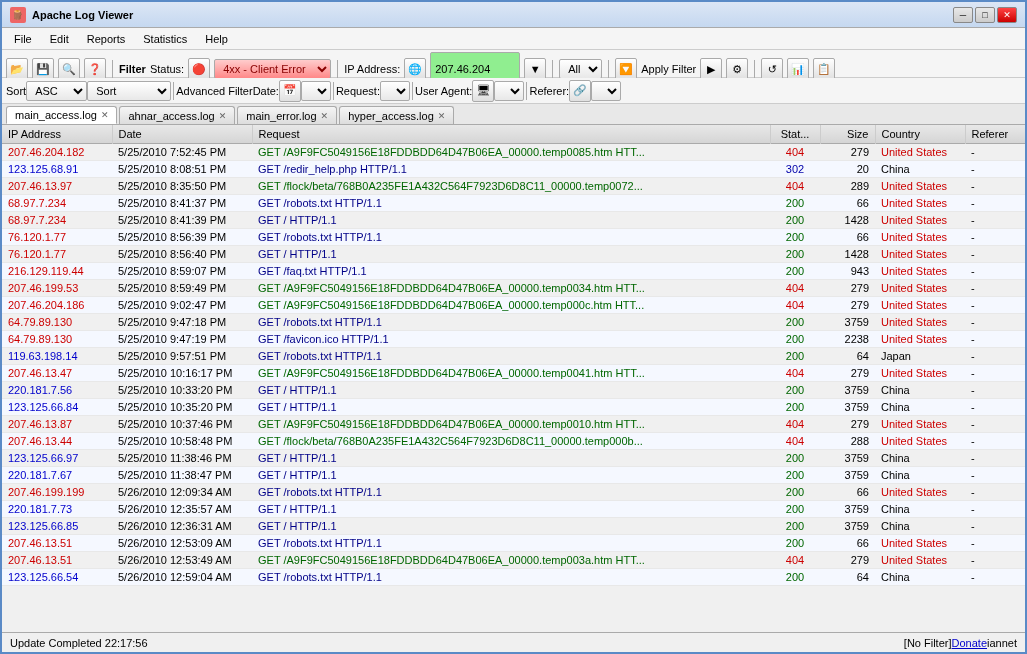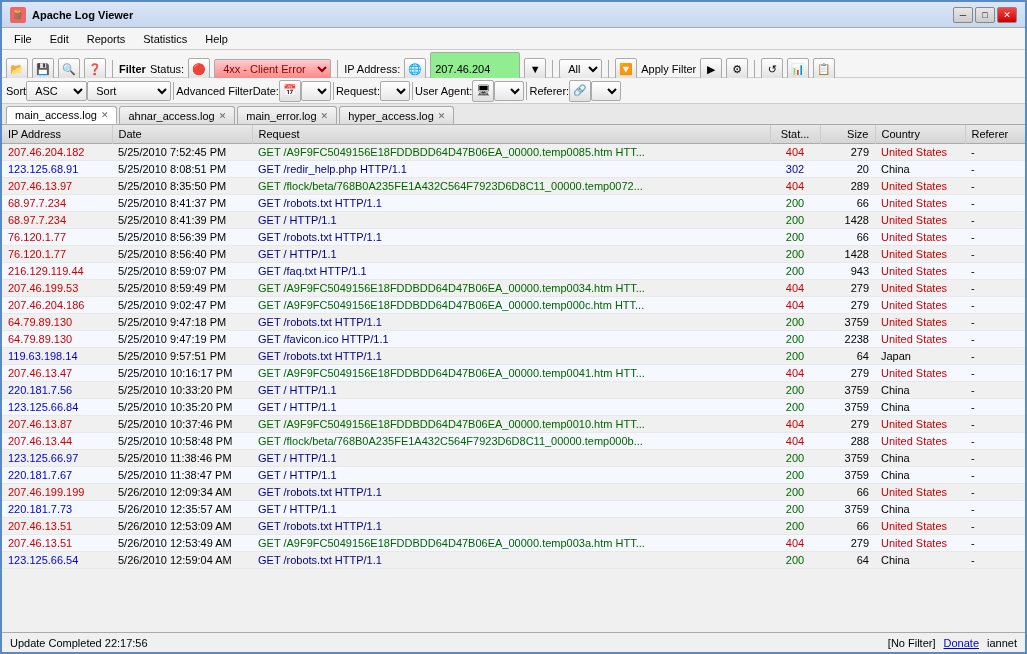--- a/index.html
+++ b/index.html
@@ -137,21 +137,21 @@
     .status-bar {
       background: #f0f0f0;
       border-top: 1px solid #aaa;
       padding: 2px 8px;
       display: flex;
       justify-content: space-between;
       align-items: center;
       height: 20px;
       font-size: 11px;
     }
-    .status-right { display: flex; gap: 8px; }
+    .status-right { display: flex; }
     .donate-link { color: #0000cc; text-decoration: underline; cursor: pointer; }
 
     .app-wrapper {
       width: 1027px; height: 654px; overflow: hidden;
       border: 2px solid #5a8ac6;
       display: flex; flex-direction: column;
       box-shadow: 2px 2px 8px rgba(0,0,0,0.3);
     }
 
     .table-wrapper {
@@ -486,20 +486,29 @@
             <tr>
               <td class="col-ip ip-blue">220.181.7.73</td>
               <td class="col-date">5/26/2010 12:35:57 AM</td>
               <td class="col-request req-blue" style="max-width: 350px; overflow: hidden; text-overflow: ellipsis;">GET / HTTP/1.1</td>
               <td class="col-status status-200">200</td>
               <td class="col-size">3759</td>
               <td class="col-country country-other">China</td>
               <td class="col-referer">-</td>
             </tr>
             <tr>
+              <td class="col-ip ip-blue">123.125.66.85</td>
+              <td class="col-date">5/26/2010 12:36:31 AM</td>
+              <td class="col-request req-blue" style="max-width: 350px; overflow: hidden; text-overflow: ellipsis;">GET / HTTP/1.1</td>
+              <td class="col-status status-200">200</td>
+              <td class="col-size">3759</td>
+              <td class="col-country country-other">China</td>
+              <td class="col-referer">-</td>
+            </tr>
+            <tr>
               <td class="col-ip ip-red">207.46.13.51</td>
               <td class="col-date">5/26/2010 12:53:09 AM</td>
               <td class="col-request req-blue" style="max-width: 350px; overflow: hidden; text-overflow: ellipsis;">GET /robots.txt HTTP/1.1</td>
               <td class="col-status status-200">200</td>
               <td class="col-size">66</td>
               <td class="col-country country-us">United States</td>
               <td class="col-referer">-</td>
             </tr>
             <tr>
               <td class="col-ip ip-red">207.46.13.51</td>

